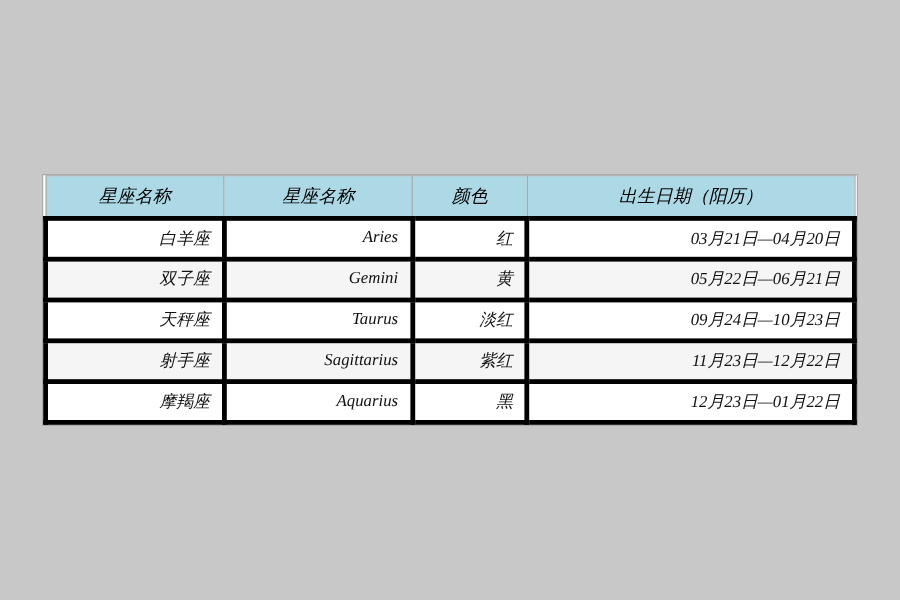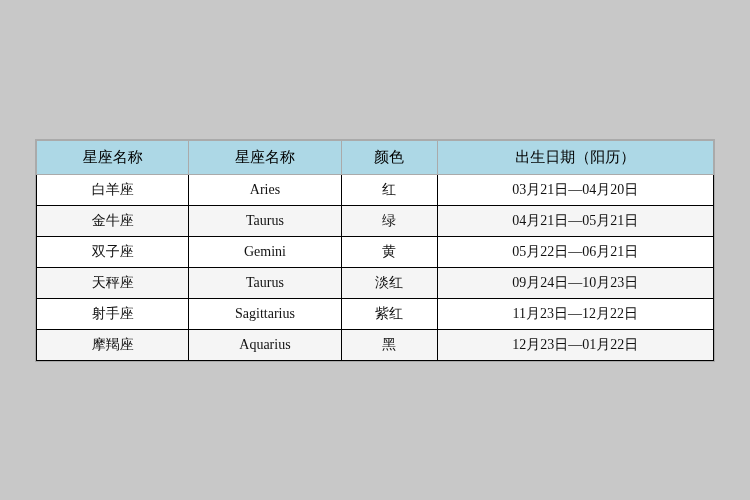--- a/index.html
+++ b/index.html
@@ -21,20 +21,21 @@
 
     .table-container {
       background-color: #ffffff;
       border: 1px solid #aaaaaa;
       width: 680px;
     }
 
     table {
       width: 100%;
       border-collapse: collapse;
+      font-style: italic;
     }
 
     thead tr {
       background-color: #add8e6;
     }
 
     thead th {
       border: 1px solid #aaaaaa;
       padding: 7px 10px;
       text-align: center;
@@ -45,23 +46,23 @@
 
     tbody tr {
       background-color: #ffffff;
     }
 
     tbody tr:nth-child(even) {
       background-color: #f5f5f5;
     }
 
     tbody td {
-      border: 1px solid #000000;
+      border: 4px solid #000000;
       padding: 6px 10px;
-      text-align: center;
+      text-align: right;
       color: #111111;
       font-size: 14px;
     }
 
     .highlighted {
       background-color: #e8f4fb;
     }
   </style>
 </head>
 <body>
@@ -75,26 +76,20 @@
         <th>颜色</th>
         <th>出生日期（阳历）</th>
       </tr>
     </thead>
     <tbody id="table-body">
     <tr>
           <td>白羊座</td>
           <td>Aries</td>
           <td>红</td>
           <td>03月21日—04月20日</td>
-        </tr>
-        <tr>
-          <td>金牛座</td>
-          <td>Taurus</td>
-          <td>绿</td>
-          <td>04月21日—05月21日</td>
         </tr>
         <tr>
           <td>双子座</td>
           <td>Gemini</td>
           <td>黄</td>
           <td>05月22日—06月21日</td>
         </tr>
         <tr>
           <td>天秤座</td>
           <td>Taurus</td>

